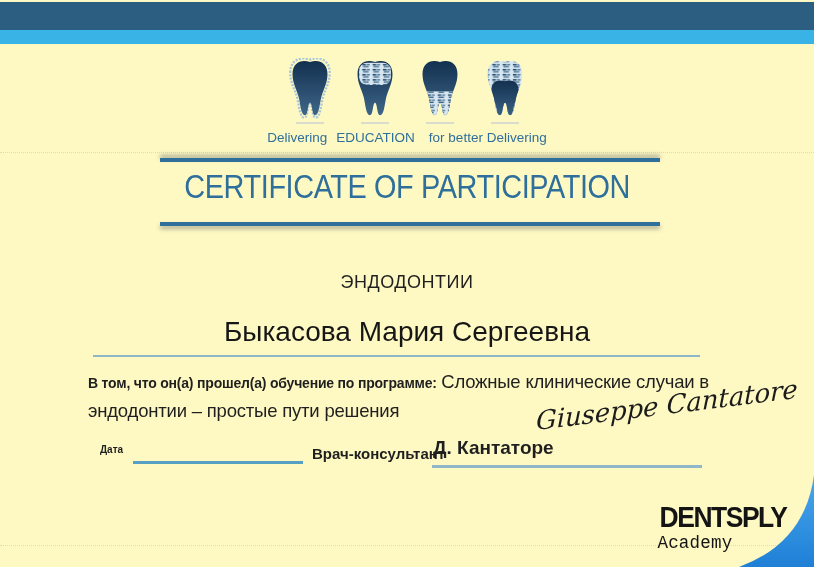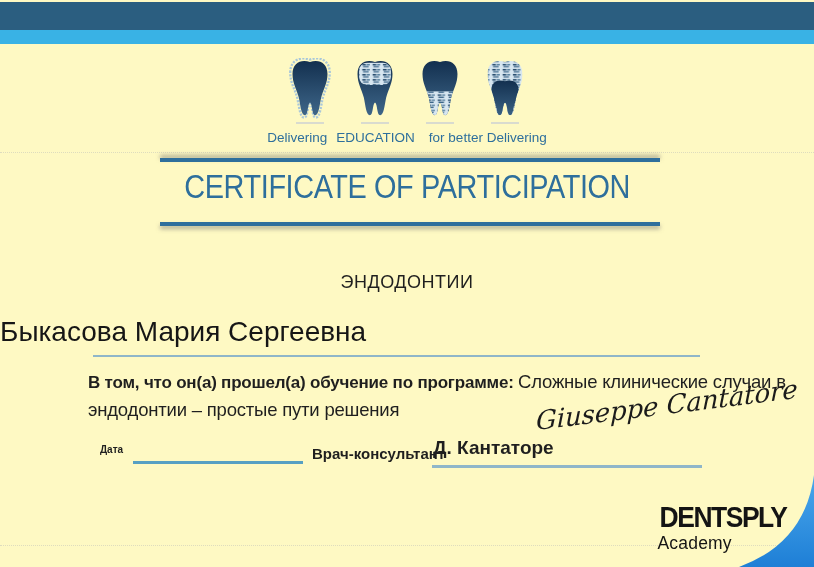--- a/index.html
+++ b/index.html
@@ -30,45 +30,45 @@
   .rule-bottom{top:222px;box-shadow:0 3px 4px rgba(110,110,110,.55);}
   .title-wrap{position:absolute;top:167px;left:0;width:100%;text-align:center;}
   .title{display:inline-block;font-size:34px;color:var(--accent);letter-spacing:-.5px;
     transform:scaleX(.85);transform-origin:center;white-space:nowrap;}
 
   
   .issued1{position:absolute;top:251px;left:0;width:100%;text-align:center;font-size:19px;}
   .issued2{position:absolute;top:272px;left:0;width:100%;text-align:center;font-size:18px;letter-spacing:.5px;}
 
   
-  .name{position:absolute;top:316px;left:0;width:100%;text-align:left;font-size:28px;color:#161616;}
+  .name{position:absolute;top:316px;left:0;width:100%;text-align:center;font-size:28px;color:#161616;}
   .name-underline{position:absolute;top:355px;left:93px;width:607px;height:2px;background:var(--underline_light);}
 
   
   .program{position:absolute;top:368px;left:88px;width:706px;line-height:27px;}
-  .program-label{font-weight:bold;font-size:17px;letter-spacing:-.2px;}
+  .program-label{font-weight:bold;font-size:14px;letter-spacing:-.2px;}
   .program-name{font-size:18.5px;letter-spacing:-.2px;}
 
   
   .date-label{position:absolute;left:100px;top:444px;font-weight:bold;font-size:10px;}
   .date-value{position:absolute;left:133px;top:434px;width:172px;text-align:center;font-size:19px;font-weight:600;}
   .date-underline{position:absolute;left:133px;top:461px;width:170px;height:2.5px;background:var(--underline_mid);}
   .consultant-label{position:absolute;left:312px;top:445px;font-weight:bold;font-size:15px;}
   .consultant-name{position:absolute;left:433px;top:437px;font-size:19px;font-weight:bold;}
   .consultant-underline{position:absolute;left:432px;top:465px;width:270px;height:2.5px;background:var(--underline_light);}
   .signature{position:absolute;left:528px;top:407px;width:280px;text-align:center;
     font-family:"DejaVu Serif","Liberation Serif",serif;font-style:italic;font-size:26px;color:#1b1b1b;
     transform:rotate(-7deg) skewX(-8deg);transform-origin:left center;white-space:nowrap;z-index:3;}
 
   
   .city{position:absolute;top:503px;left:0;width:100%;text-align:center;font-size:17px;}
   .logo{position:absolute;right:27px;top:501px;z-index:4;color:#141414;}
   .logo-brand{display:block;font-size:27px;font-weight:bold;letter-spacing:-1.5px;
     transform:scaleY(1.1) scaleX(.98);transform-origin:right top;}
-  .logo-division{display:block;font-size:17.5px;margin-top:1px;letter-spacing:.2px;}
+  .logo-division{display:block;font-size:17.5px;margin-top:1px;letter-spacing:.2px;font-family:Liberation Mono, monospace;}
   .corner{position:absolute;right:0;bottom:0;width:85px;height:118px;z-index:1;}
 </style>
 </head>
 <body>
 
 <div class="page" style="--accent: #2e6f9c; --bar_dark: #2b5e80; --bar_light: #39b2e5; --underline_light: #8fb6c9; --underline_mid: #57a0c3; --text: #1f1f1f;">
 
   <svg width="0" height="0" style="position:absolute" aria-hidden="true">
     <defs>
       <linearGradient id="tg" x1="0" y1="0" x2="0" y2="1">

